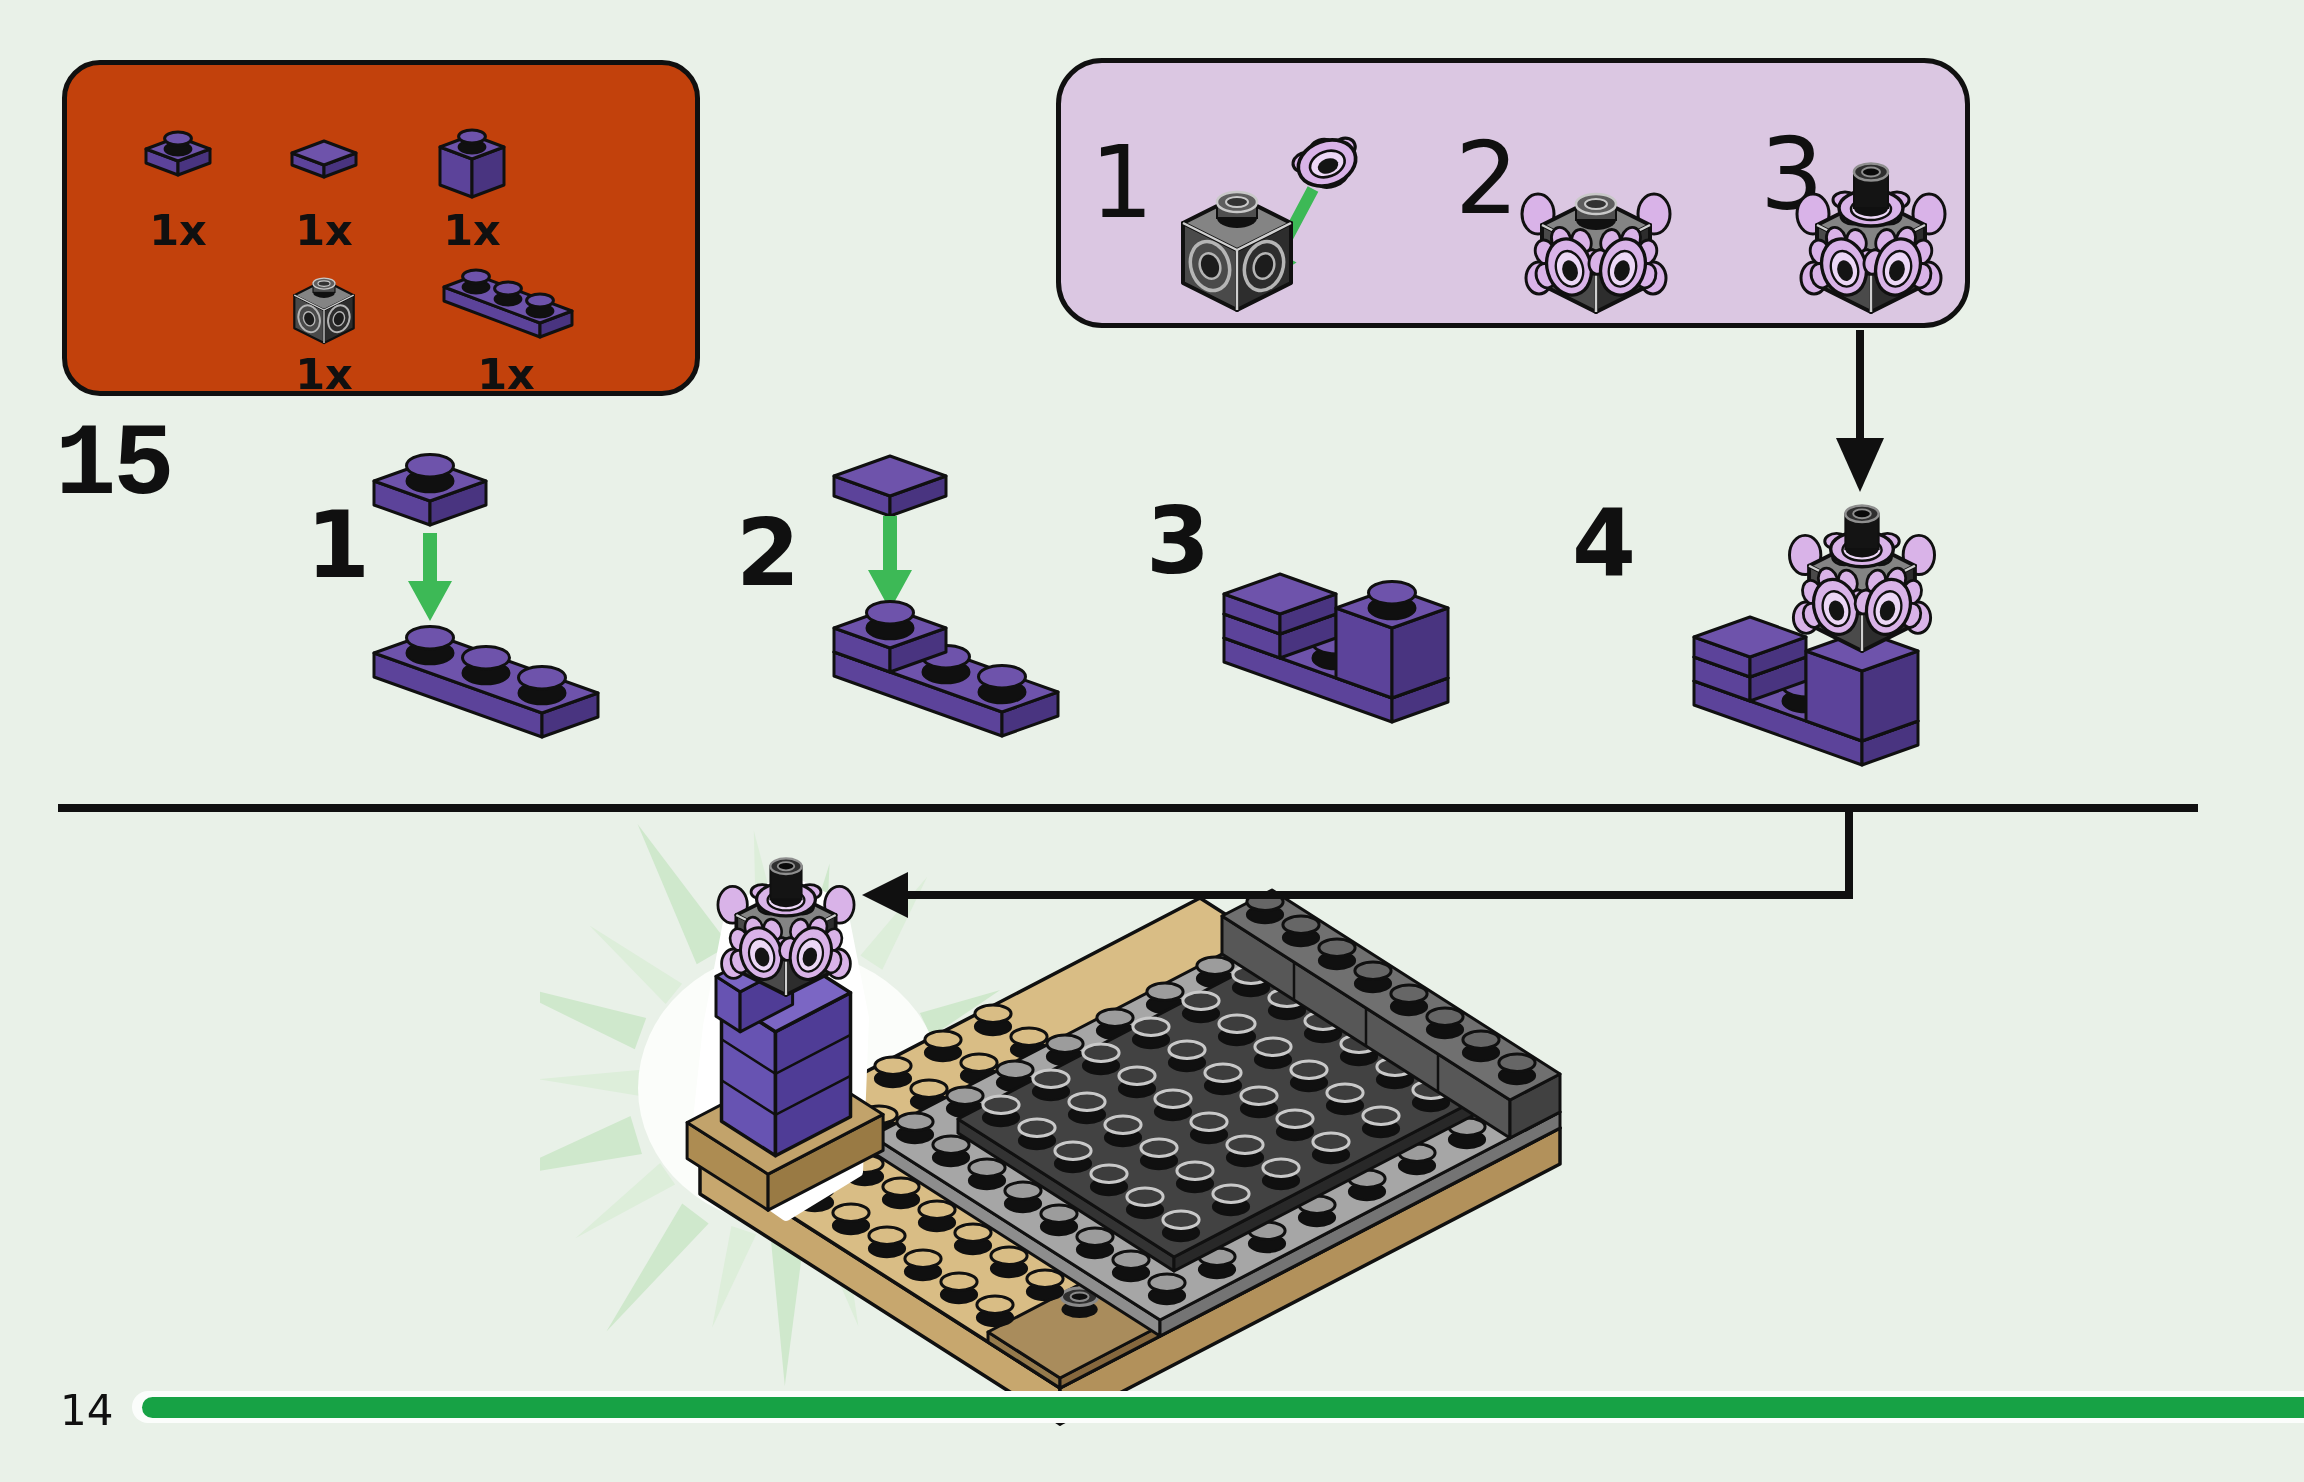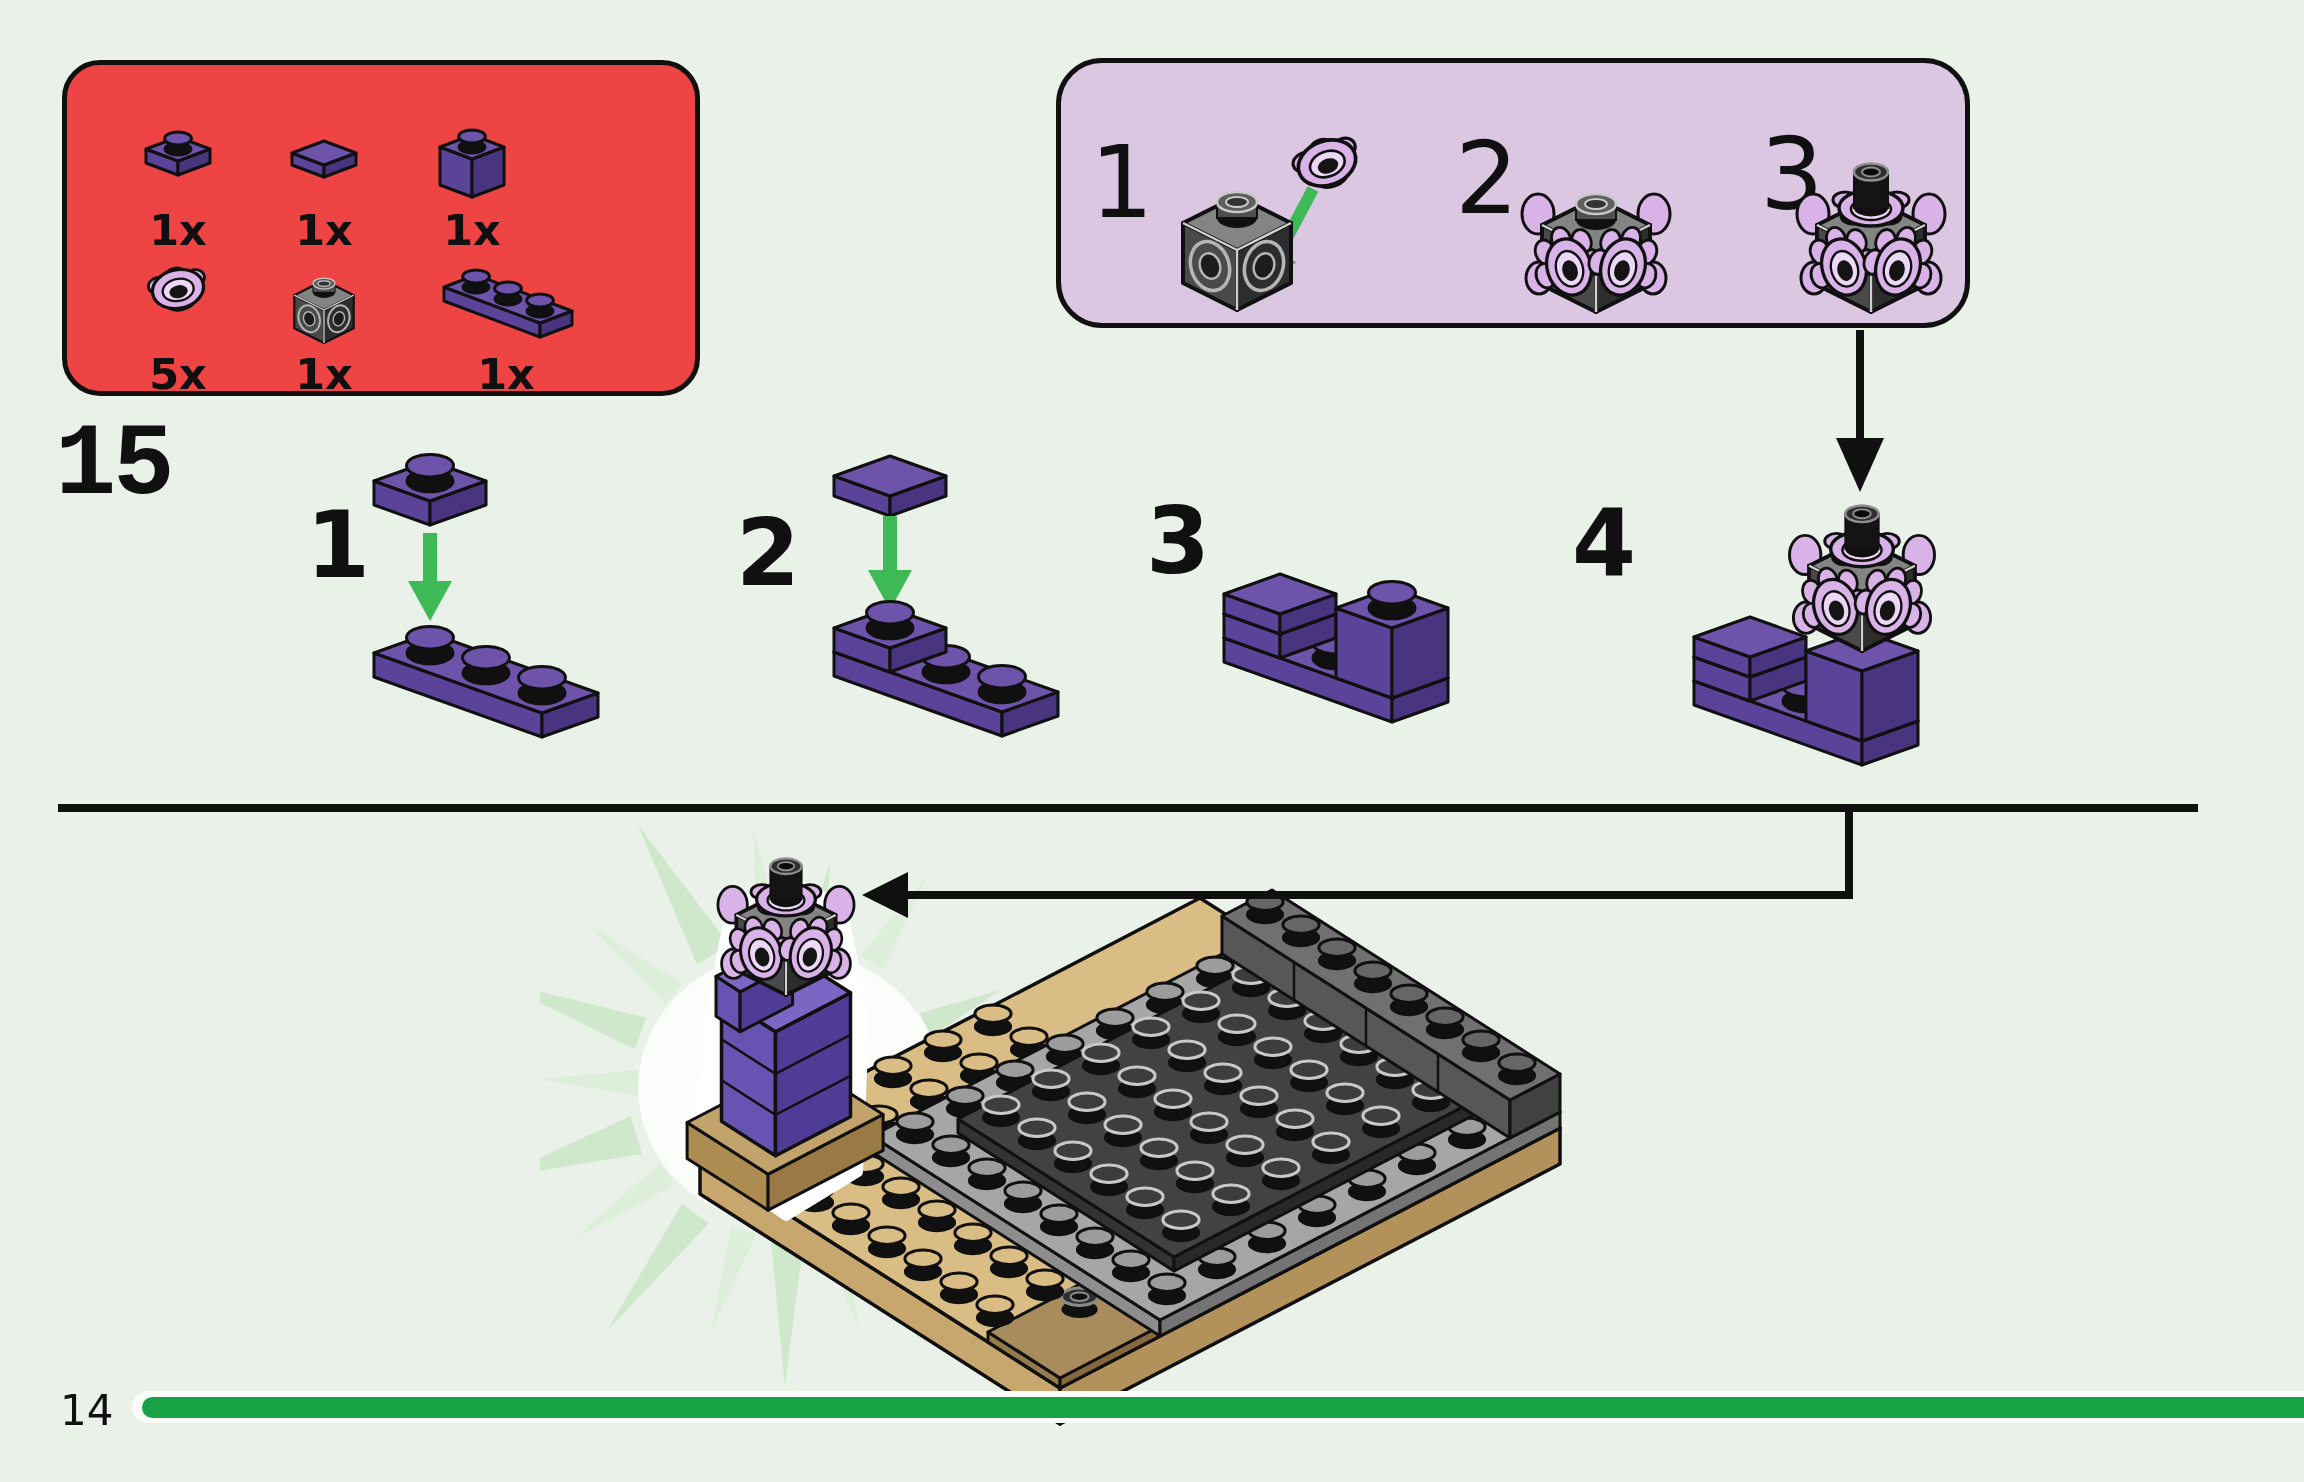--- a/index.html
+++ b/index.html
@@ -1,19 +1,19 @@
 <!DOCTYPE html>
 <html><head>
 <meta charset="utf-8">
 <style>
   html,body{margin:0;padding:0;background:#cfd8cf;}
   .page{position:relative;width:2304px;height:1482px;background:#e9f1e8;
         font-family:"DejaVu Sans",sans-serif;overflow:hidden;}
   .box{position:absolute;border:5px solid #101010;box-sizing:border-box;}
-  .parts-box{left:62px;top:60px;width:638px;height:336px;border-radius:38px;background:#ef4444;}
+  .parts-box{left:62px;top:60px;width:638px;height:336px;border-radius:38px;background:#c2410c;}
   .callout-box{left:1056px;top:58px;width:914px;height:270px;border-radius:46px;background:#dbc7e2;}
   .cell{position:absolute;display:flex;flex-direction:column;align-items:center;}
   .qty{font-size:43px;font-weight:700;color:#101010;line-height:1;margin-top:2px;}
   .bignum{position:absolute;color:#101010;line-height:1;}
   .step-num{font-size:102px;font-weight:700;letter-spacing:-3px;}
   .sub-num{font-size:92px;font-weight:700;}
   .co-num{font-size:100px;font-weight:400;}
   .scene{position:absolute;}
   .scene svg, .cell svg{display:block;overflow:visible;}
   .overlay{position:absolute;left:0;top:0;pointer-events:none;}
@@ -47,34 +47,20 @@
     </div>
     <div class="cell" style="left:330px;top:24px;width:150px;">
       <svg id="p3" width="150" height="118">
           <polygon points="43,58 75,70 75,108 43,96" fill="#5c439a" stroke="#101010" stroke-width="3" stroke-linejoin="round"></polygon>
           <polygon points="107,58 75,70 75,108 107,96" fill="#493480" stroke="#101010" stroke-width="3" stroke-linejoin="round"></polygon>
           <polygon points="75,46 107,58 75,70 43,58" fill="#6e53ab" stroke="#101010" stroke-width="3" stroke-linejoin="round"></polygon>
           <ellipse cx="75" cy="58" rx="13.4" ry="6.5" fill="#101010" stroke="#101010" stroke-width="2"></ellipse>
           <ellipse cx="75" cy="47.5" rx="13.4" ry="6.5" fill="#6e53ab" stroke="#101010" stroke-width="3"></ellipse>
         </svg>
       <div class="qty">1x</div>
-    </div>
-    <div class="cell" style="left:36px;top:168px;width:150px;">
-      <svg id="p4" width="150" height="118">
-          <g transform="translate(75 56) rotate(-12) scale(0.92)">
-            <ellipse cx="0" cy="16" rx="14" ry="7" fill="#a47fc0" stroke="#101010" stroke-width="3"></ellipse>
-            <ellipse cx="-20" cy="-8" rx="11" ry="9" fill="#d9b3e8" stroke="#101010" stroke-width="3"></ellipse>
-            <ellipse cx="20" cy="-8" rx="11" ry="9" fill="#d9b3e8" stroke="#101010" stroke-width="3"></ellipse>
-            <ellipse cx="0" cy="-14" rx="12" ry="9" fill="#d9b3e8" stroke="#101010" stroke-width="3"></ellipse>
-            <ellipse cx="0" cy="0" rx="28" ry="21" fill="#d9b3e8" stroke="#101010" stroke-width="3.5"></ellipse>
-            <ellipse cx="0" cy="1" rx="17" ry="12" fill="#ecd7f6" stroke="#101010" stroke-width="2.5"></ellipse>
-            <ellipse cx="0" cy="3" rx="10" ry="7" fill="#141414"></ellipse>
-          </g>
-        </svg>
-      <div class="qty">5x</div>
     </div>
     <div class="cell" style="left:182px;top:168px;width:150px;">
       <svg id="p5" width="150" height="118">
           <g transform="translate(75 110) scale(0.55)">
             <polygon points="-54,-27 0,0 0,-60 -54,-87" fill="#4a4a4a" stroke="#101010" stroke-width="4" stroke-linejoin="round"></polygon>
             <polygon points="0,0 54,-27 54,-87 0,-60" fill="#2d2d2d" stroke="#101010" stroke-width="4" stroke-linejoin="round"></polygon>
             <polygon points="-54,-87 0,-60 54,-87 0,-114" fill="#848484" stroke="#101010" stroke-width="4" stroke-linejoin="round"></polygon>
             <path d="M0 0 L0 -60 M0 -60 L-54 -87 M0 -60 L54 -87" stroke="#cfcfcf" stroke-width="2.5" fill="none"></path>
             <ellipse cx="-27" cy="-44" rx="19" ry="25" fill="none" stroke="#b5b5b5" stroke-width="3.5" transform="rotate(-18 -27 -44)"></ellipse>
             <ellipse cx="-27" cy="-44" rx="10" ry="13" fill="#1c1c1c" stroke="#b5b5b5" stroke-width="2.5" transform="rotate(-18 -27 -44)"></ellipse>

